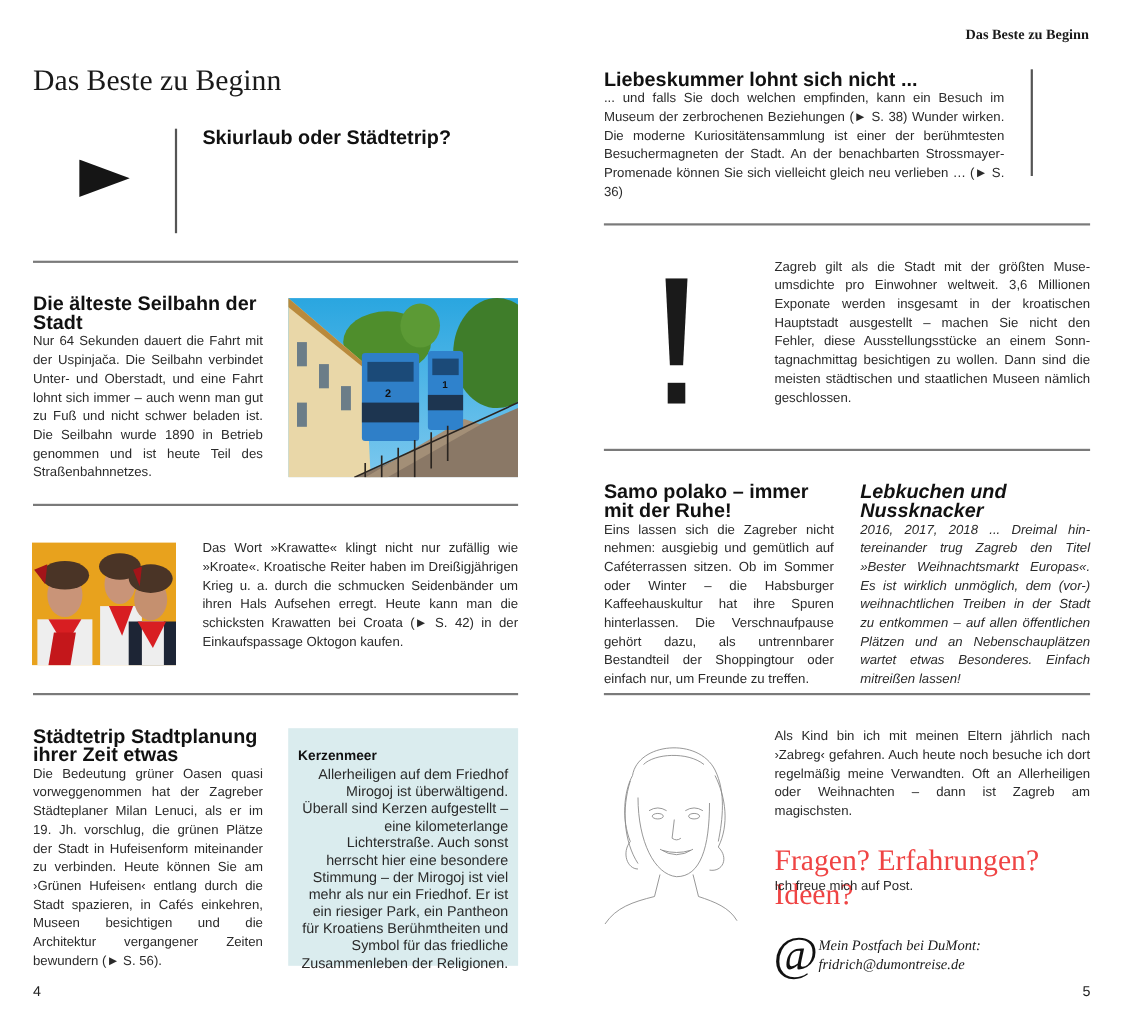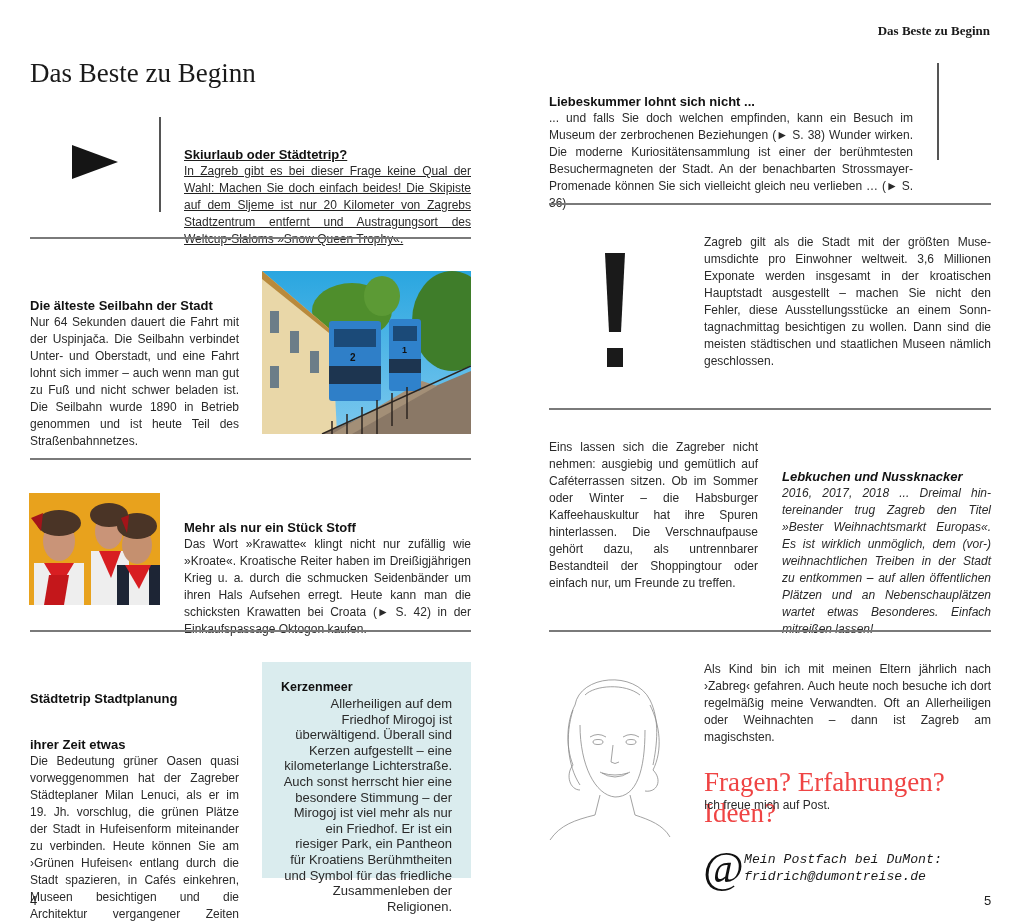--- a/index.html
+++ b/index.html
@@ -6,62 +6,61 @@
     html, body { width: 1020px; height: 923px; background: #ffffff; overflow: hidden; }
     body { position: relative; font-family: "DejaVu Sans", "Liberation Sans", sans-serif; color: #1f1f1f; }
     .abs { position: absolute; }
     .body-text {
       font-family: "Liberation Sans", "DejaVu Sans", sans-serif;
       font-size: 12px; line-height: 17px; color: #2a2a2a;
       text-align: justify; hyphens: manual;
     }
     .head {
       font-family: "Liberation Sans", "DejaVu Sans", sans-serif;
-      font-weight: bold; font-size: 13px; line-height: 17px; color: #111; margin-top: 29px;
+      font-weight: bold; font-size: 18px; line-height: 17px; color: #111;
     }
     .rule { position: absolute; height: 2px; background: #7a7a7a; }
     .vrule { position: absolute; width: 2px; background: #555; }
     .page-title {
       font-family: "Liberation Serif", "DejaVu Serif", serif;
       font-size: 27px; color: #1a1a1a;
     }
     .running-head {
       font-family: "Liberation Serif", "DejaVu Serif", serif;
       font-weight: bold; font-size: 13px; color: #1a1a1a;
     }
     .page-num { font-family: "Liberation Sans", sans-serif; font-size: 13px; color: #222; }
     .photo { position: absolute; overflow: hidden; }
-    .infobox { position: absolute; background: #daecee; padding: 12px 19px; }
+    .infobox { position: absolute; background: #daecee; padding: 12px 9px; }
     .infobox .head { font-size: 12.5px; }
     .infobox .body-text { font-size: 13px; line-height: 15.6px; text-align: right; }
     .teal-head {
       font-family: Liberation Serif, serif;
       font-size: 27px; color: #ef4444;
     }
     .mail-text {
-      font-family: Liberation Mono, monospace;
+      font-family: Liberation Serif, serif;
       font-style: italic; font-size: 13.2px; line-height: 17px; color: #1a1a1a;
     }
     .at-glyph {
       font-family: "Liberation Serif", "DejaVu Serif", serif;
       font-style: italic; font-size: 44px; line-height: 44px; color: #111;
     }
   </style>
 </head>
 <body>
 
 <div class="abs page-title" style="left:30px; top:58px;">Das Beste zu Beginn</div>
 
 <svg class="abs" style="left:72px; top:145px;" width="46" height="34" viewBox="0 0 46 34">
   <polygon points="0,0 46,17 0,34" fill="#151515"></polygon>
 </svg>
 <div class="vrule" style="left:159px; top:117px; height:95px;"></div>
-<div class="abs" style="left:184px; top:117px; width:287px;text-decoration:underline;">
+<div class="abs" style="left:184px; top:117px; width:287px;">
   <div class="head">Skiurlaub oder Städtetrip?</div>
-  <div class="body-text">In Zagreb gibt es bei dieser Frage keine Qual der Wahl: Machen Sie doch einfach beides! Die Ski­piste auf dem Sljeme ist nur 20 Kilometer von Zagrebs Stadtzentrum entfernt und Austragungs­ort des Weltcup-Slaloms »Snow Queen Trophy«.</div>
 </div>
 <div class="rule" style="left:30px; top:237px; width:441px;"></div>
 
 <div class="abs" style="left:30px; top:268px; width:209px;">
   <div class="head">Die älteste Seilbahn der Stadt</div>
   <div class="body-text">Nur 64 Sekunden dauert die Fahrt mit der Uspinjača. Die Seilbahn ver­bindet Unter- und Oberstadt, und eine Fahrt lohnt sich immer – auch wenn man gut zu Fuß und nicht schwer beladen ist. Die Seilbahn wurde 1890 in Betrieb genommen und ist heute Teil des Straßenbahn­netzes.</div>
 </div>
 <div class="photo" style="left:262px; top:271px; width:209px; height:163px;">
   <svg width="209" height="163" viewBox="0 0 209 163">
     <defs>
@@ -124,21 +123,20 @@
       <ellipse cx="108" cy="52" rx="15" ry="19" fill="#c5906f"></ellipse>
       <ellipse cx="108" cy="33" rx="20" ry="13" fill="#4a3426"></ellipse>
       <polygon points="92,25 100,22 98,40" fill="#a31419"></polygon>
       <rect x="88" y="72" width="43" height="40" fill="#1d2535"></rect>
       <rect x="100" y="72" width="20" height="40" fill="#eeeeee"></rect>
       <polygon points="96,72 122,72 110,96" fill="#d81e22"></polygon>
     </g>
   </svg>
 </div>
 <div class="abs" style="left:184px; top:490px; width:287px;">
-  <div class="head">Mehr als nur ein Stück Stoff</div>
   <div class="body-text">Das Wort »Krawatte« klingt nicht nur zufällig wie »Kroate«. Kroatische Reiter haben im Drei­ßigjährigen Krieg u. a. durch die schmucken Sei­denbänder um ihren Hals Aufsehen erregt. Heute kann man die schicksten Krawatten bei Croata (► S. 42) in der Einkaufspassage Oktogon kaufen.</div>
 </div>
 <div class="rule" style="left:30px; top:630px; width:441px;"></div>
 
 <div class="abs" style="left:30px; top:661px; width:209px;">
   <div class="head">Städtetrip Stadtplanung</div>
   <div class="head">ihrer Zeit etwas</div>
   <div class="body-text">Die Bedeutung grüner Oasen quasi vorweggenommen hat der Zagreber Städteplaner Milan Lenuci, als er im 19. Jh. vorschlug, die grünen Plätze der Stadt in Hufeisenform mitein­ander zu verbinden. Heute können Sie am ›Grünen Hufeisen‹ entlang durch die Stadt spazieren, in Cafés einkehren, Museen besichtigen und die Architektur vergangener Zeiten bewundern (► S. 56).</div>
 </div>
 
@@ -161,20 +159,21 @@
 <svg class="abs" style="left:604px; top:253px;" width="22" height="114" viewBox="0 0 22 114">
   <polygon points="1,0 21,0 17,79 5,79" fill="#1a1a1a"></polygon>
   <rect x="3" y="95" width="16" height="19" fill="#1a1a1a"></rect>
 </svg>
 <div class="abs" style="left:704px; top:234px; width:287px;">
   <div class="body-text">Zagreb gilt als die Stadt mit der größten Muse­umsdichte pro Einwohner weltweit. 3,6 Millionen Exponate werden insgesamt in der kroatischen Hauptstadt ausgestellt – machen Sie nicht den Fehler, diese Ausstellungsstücke an einem Sonn­tagnachmittag besichtigen zu wollen. Dann sind die meisten städtischen und staatlichen Museen nämlich geschlossen.</div>
 </div>
 <div class="rule" style="left:549px; top:408px; width:442px;"></div>
 
 <div class="abs" style="left:549px; top:439px; width:209px;">
+  <div class="head">Samo polako – immer mit der Ruhe!</div>
   <div class="body-text">Eins lassen sich die Zagreber nicht nehmen: ausgiebig und gemütlich auf Caféterrassen sitzen. Ob im Sommer oder Winter – die Habsbur­ger Kaffeehauskultur hat ihre Spu­ren hinterlassen. Die Verschnauf­pause gehört dazu, als untrennbarer Bestandteil der Shoppingtour oder einfach nur, um Freunde zu treffen.</div>
 </div>
 
 <div class="abs" style="left:782px; top:439px; width:209px;font-style:italic;">
   <div class="head">Lebkuchen und Nussknacker</div>
   <div class="body-text">2016, 2017, 2018 ... Dreimal hin­tereinander trug Zagreb den Titel »Bester Weihnachtsmarkt Europas«. Es ist wirklich unmöglich, dem (vor-) weihnachtlichen Treiben in der Stadt zu entkommen – auf allen öffentli­chen Plätzen und an Nebenschau­plätzen wartet etwas Besonderes. Einfach mitreißen lassen!</div>
 </div>
 <div class="rule" style="left:549px; top:630px; width:442px;"></div>
 
 <div class="abs" style="left:545px; top:665px; width:130px; height:175px;">

